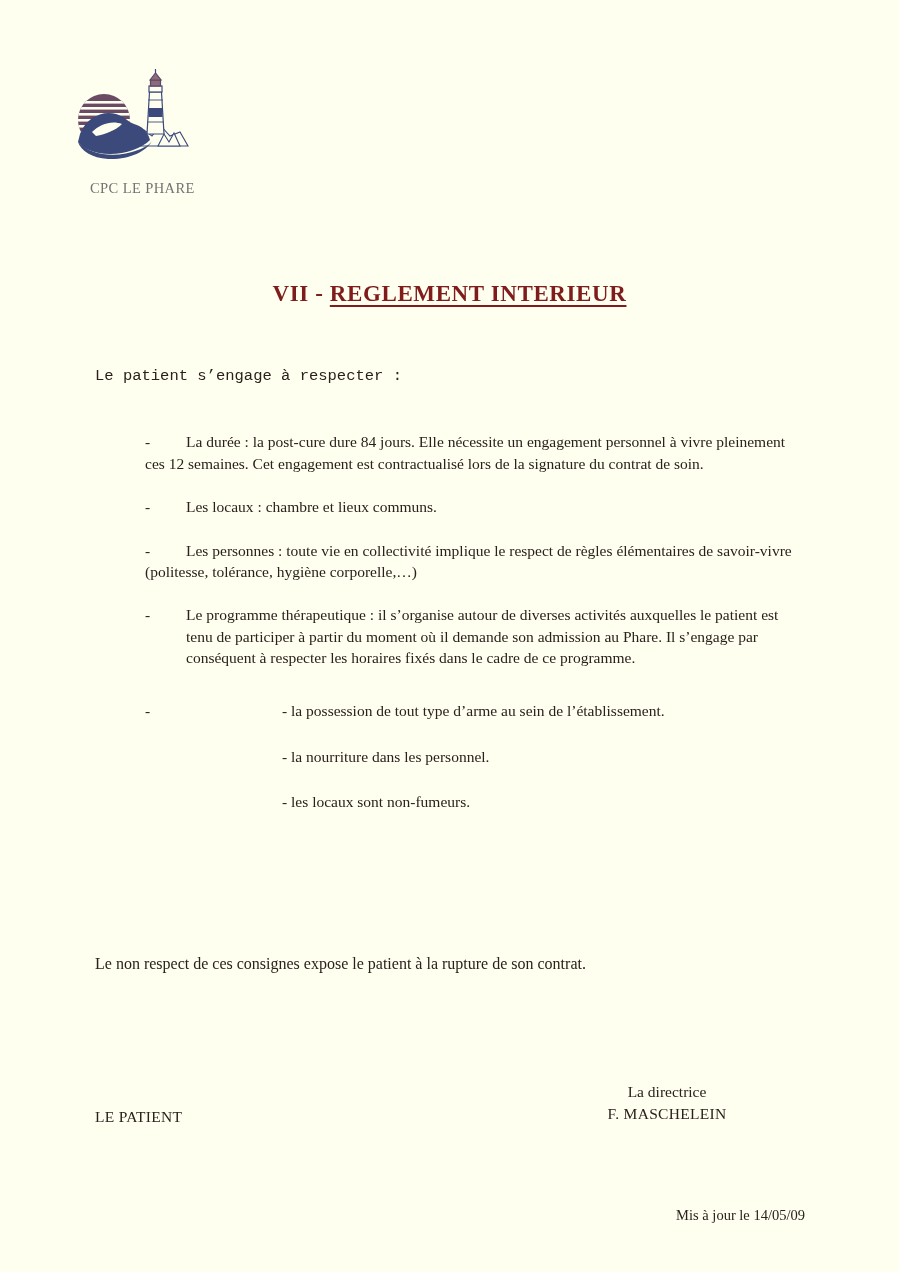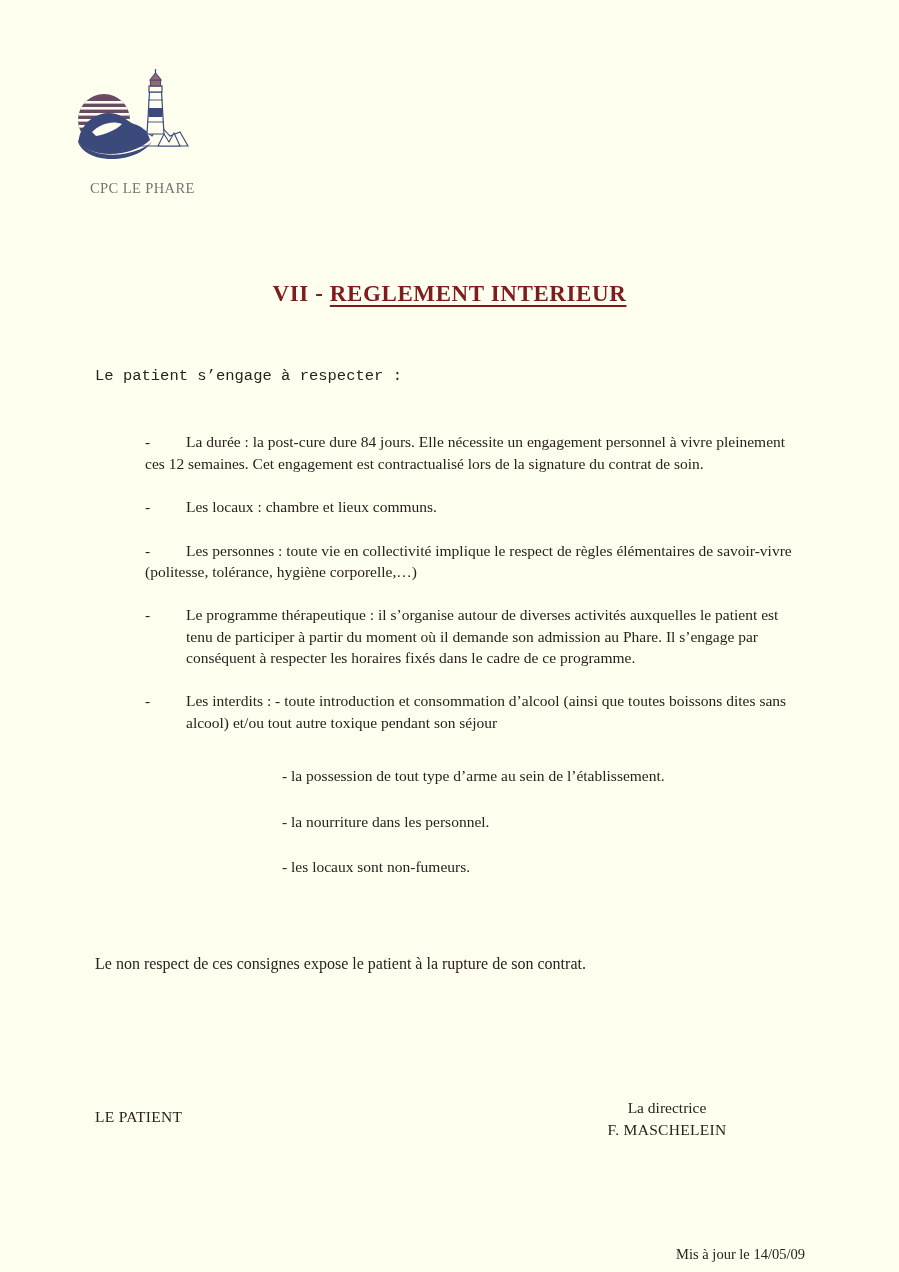--- a/index.html
+++ b/index.html
@@ -148,37 +148,36 @@
     left: 0;
     top: 25px;
     letter-spacing: 0.3px;
   }
   .sig-right {
     position: absolute;
     left: 492px;
     top: 0;
     text-align: center;
     width: 160px;
-    margin-top: 16px;
   }
   .sig-role {
     display: block;
     margin-bottom: 4px;
   }
   .sig-name {
     display: block;
     letter-spacing: 0.3px;
   }
 
   
   .footer {
     position: absolute;
     left: 0;
     right: 94px;
-    top: 1246px;
+    top: 1207px;
     text-align: right;
     font-size: 14.5px;
   }
 </style>
 </head>
 <body>
 
 <div class="page">
 
   <div class="letterhead">
@@ -251,21 +250,20 @@
         <span class="txt">Les personnes : toute vie en collectivité implique le respect de règles élémentaires de savoir-vivre (politesse, tolérance, hygiène corporelle,…)</span>
       </li>
 
       <li class="hang">
         <span class="dash">-</span>
         <span class="txt">Le programme thérapeutique : il s’organise autour de diverses activités auxquelles le patient est tenu de participer à partir du moment  où il demande son admission au Phare. Il s’engage par conséquent à respecter les horaires fixés dans le cadre de ce programme.</span>
       </li>
 
       <li class="hang">
         <span class="dash">-</span>
-        <span class="txt">Les interdits : - toute introduction et consommation d’alcool (ainsi que toutes boissons dites sans alcool) et/ou tout autre toxique pendant son séjour</span>
 
         <ul class="sublist">
           <li>- la possession de tout type d’arme  au sein de l’établissement.</li>
           <li>- la nourriture dans les personnel.</li>
           <li>- les locaux sont non-fumeurs.</li>
         </ul>
       </li>
 
     </ul>
   </div>

